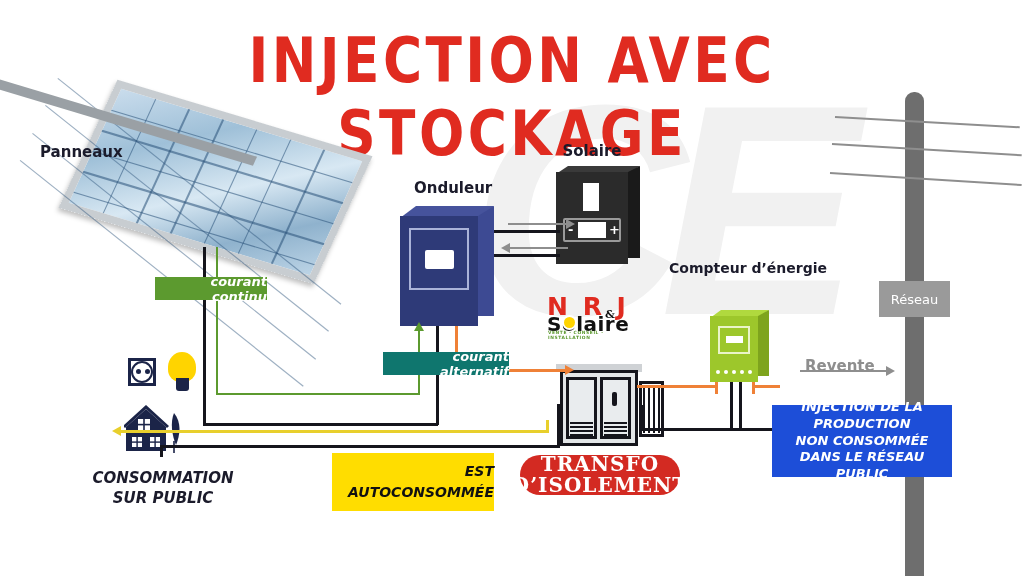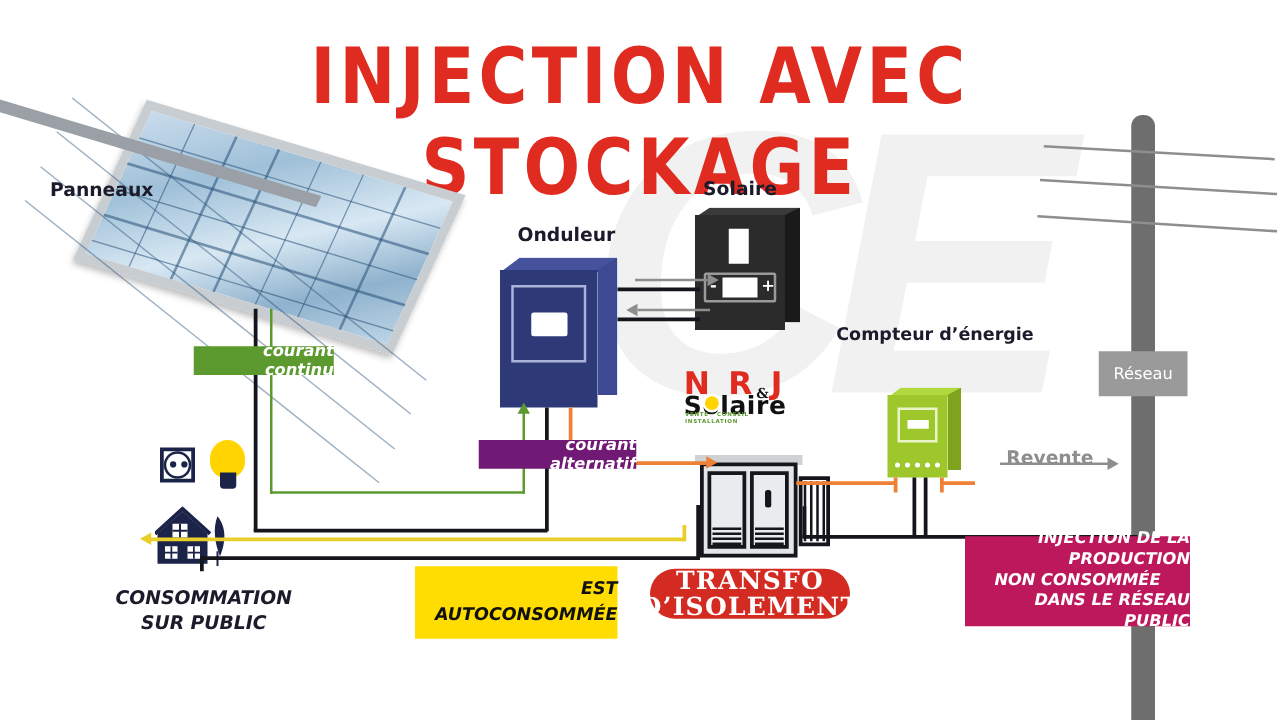--- a/index.html
+++ b/index.html
@@ -100,27 +100,27 @@
   
   .pole{position:absolute;left:905px;top:92px;width:19px;height:484px;
         background:#6e6e6e;border-radius:9px 9px 0 0;}
   .wire{position:absolute;height:2.4px;background:#8e8e8e;transform-origin:left center;}
 
   
   .badge{position:absolute;color:#ffffff;font-style:italic;font-weight:700;
          font-family:"DejaVu Sans",sans-serif;display:flex;align-items:center;
          justify-content:center;text-align:right;}
   .badge-green{background:#5c9a2f;}
-  .badge-orange{background:#701a75;}
+  .badge-orange{background:#0f766e;}
   .badge-yellow{background:#ffdd00;color:#111111;}
   .badge-red{background:#d32a22;color:#ffffff;border-radius:22px;
              font-style:normal;font-family:"DejaVu Serif",serif;}
-  .box-gray{position:absolute;background:#be185d;color:#fff;font-style:italic;
-            font-weight:700;font-family:"DejaVu Sans",sans-serif;text-align:right;
-            display:flex;align-items:center;justify-content:center;line-height:1.3;margin-top:24px;}
+  .box-gray{position:absolute;background:#1d4ed8;color:#fff;font-style:italic;
+            font-weight:700;font-family:"DejaVu Sans",sans-serif;text-align:center;
+            display:flex;align-items:center;justify-content:center;line-height:1.3;}
   .reseau-box{position:absolute;left:879px;top:239px;width:71px;height:36px;background:#9a9a9a;
               color:#fff;display:flex;align-items:center;justify-content:center;
               font-family:"DejaVu Sans",sans-serif;font-size:13px;margin-top:42px;}
 
   
   .ln{position:absolute;}
   .ln-black{background:#15151c;}
   .ln-green{background:#5c9a2f;}
   .ln-orange{background:#ef8137;}
   .ln-yellow{background:#e8cf2c;}

